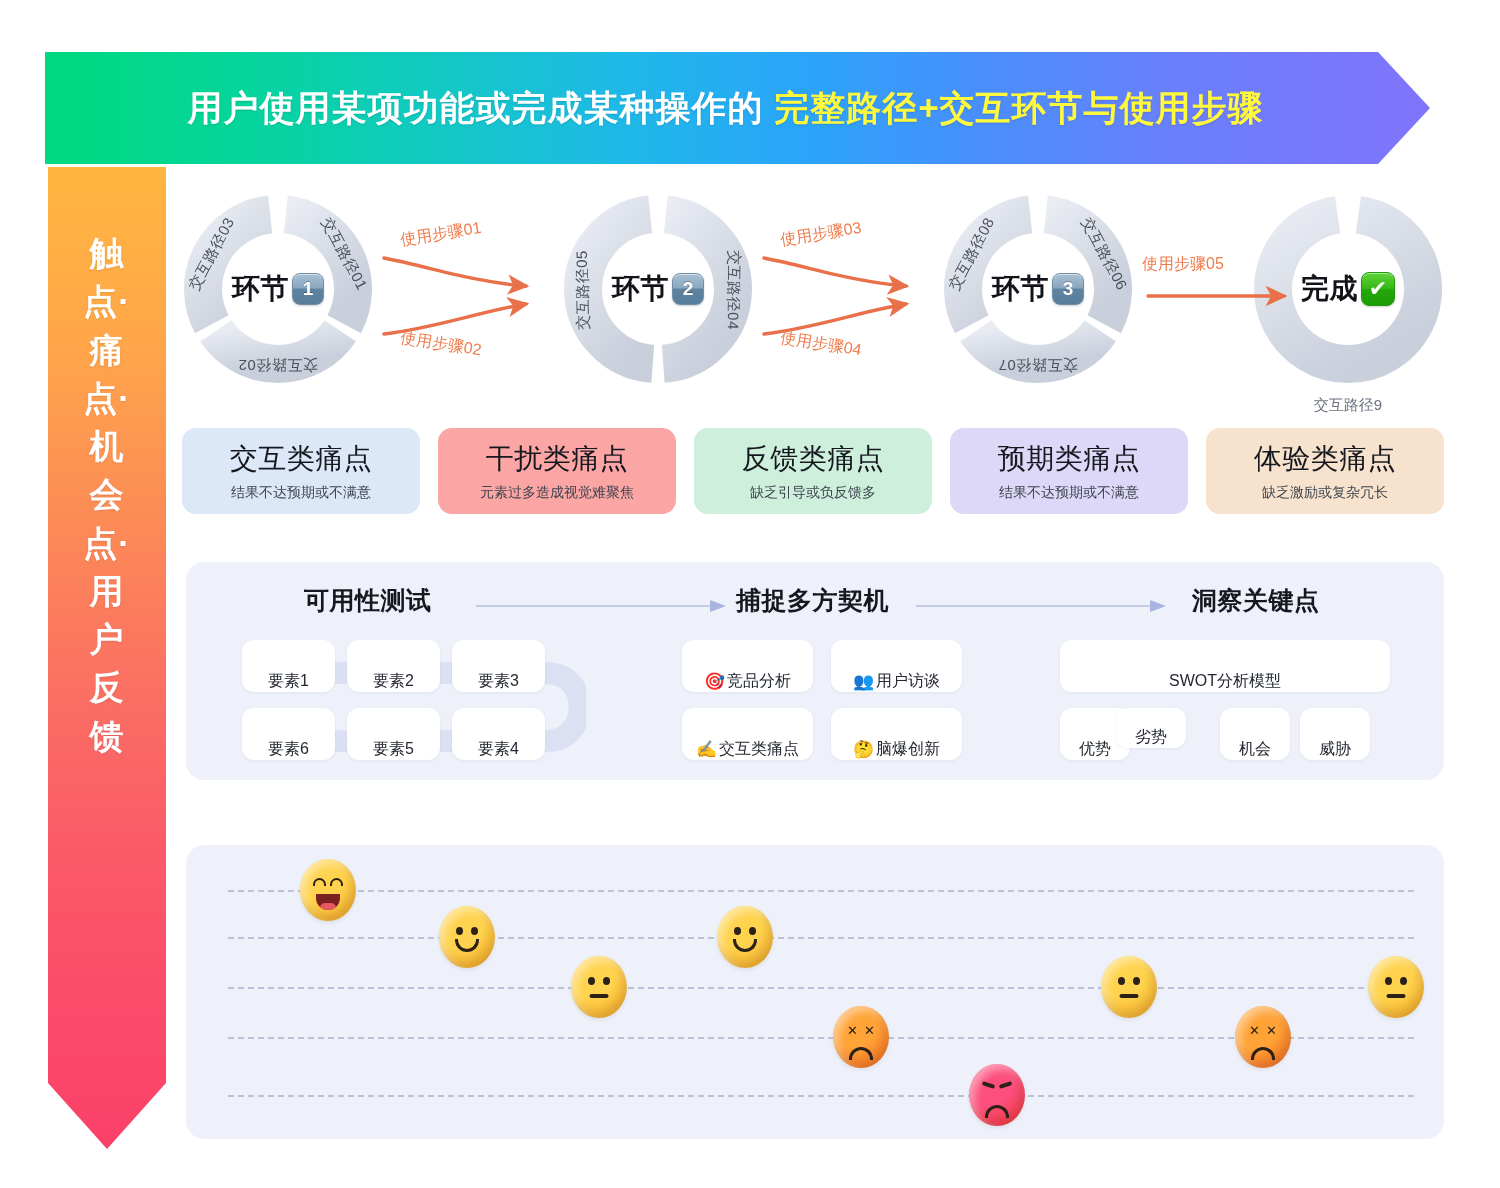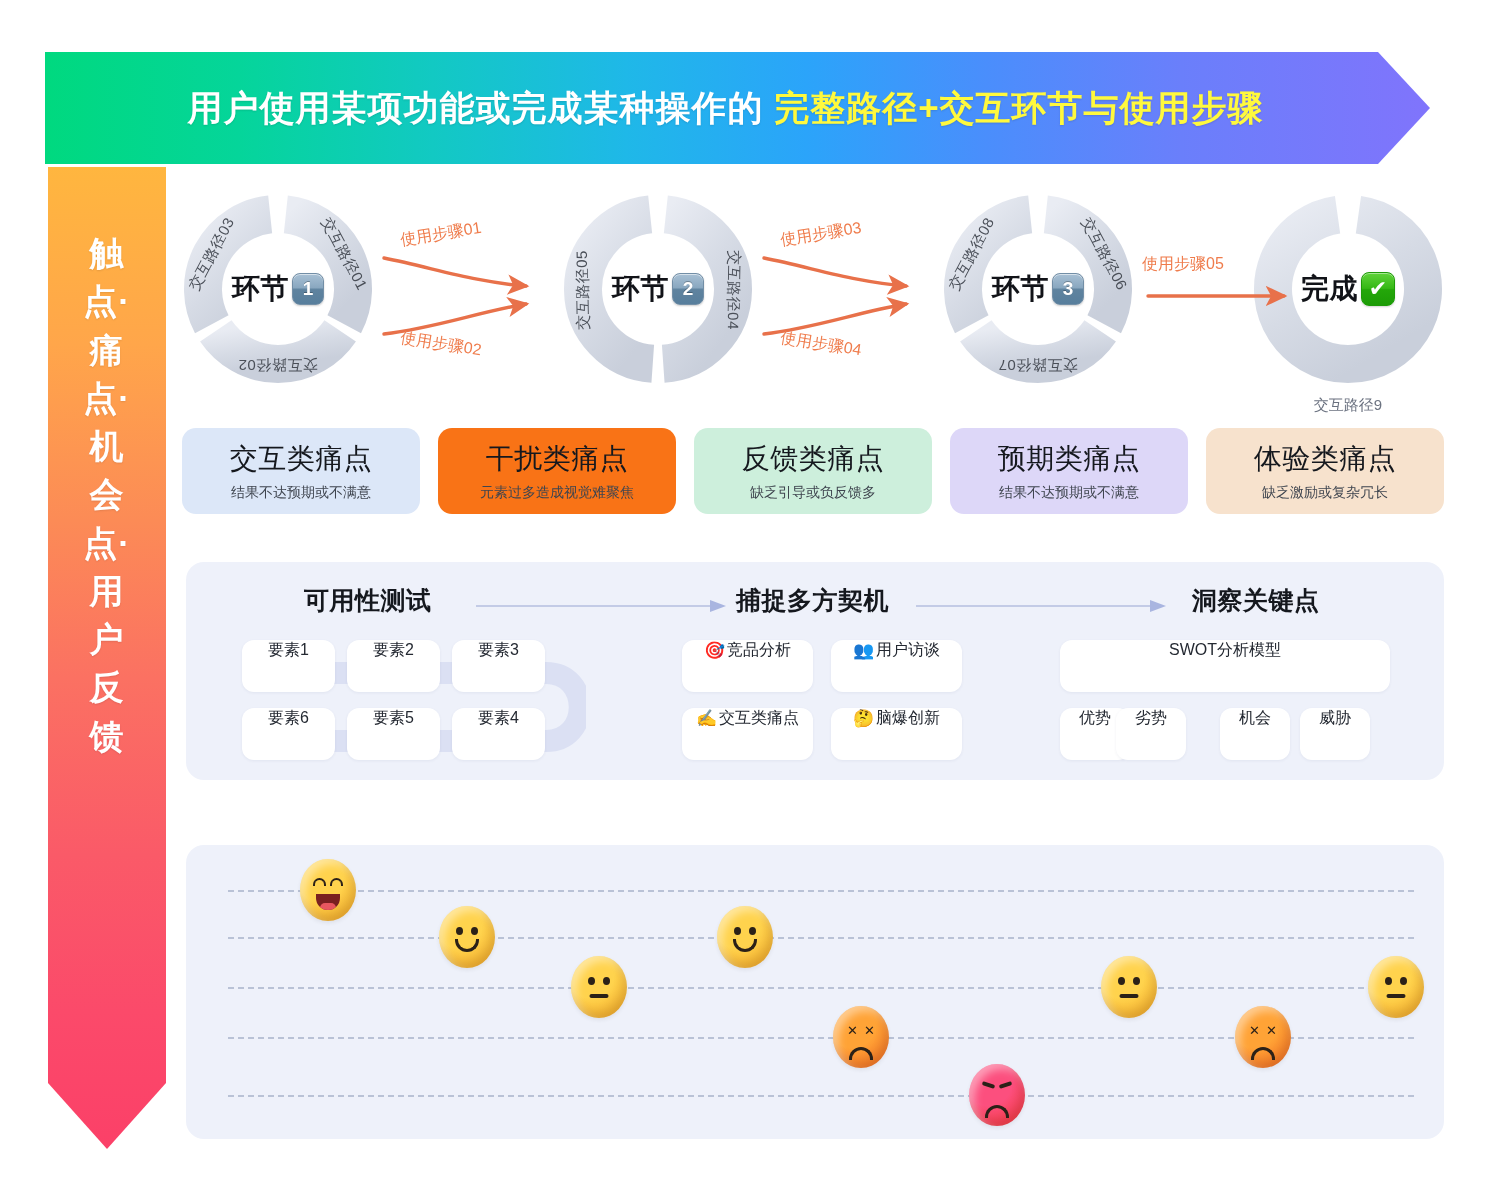--- a/index.html
+++ b/index.html
@@ -135,21 +135,21 @@
   }
   .head-arrow .tip {
     position: absolute; right: 0; top: 0;
     width: 0; height: 0;
     border-left: 16px solid #a9b5e0;
     border-top: 6px solid transparent;
     border-bottom: 6px solid transparent;
   }
   .chip {
     position: absolute; background: #ffffff; border-radius: 12px;
-    display: flex; align-items: flex-start; justify-content: center;
+    display: flex; align-items: flex-end; justify-content: center;
     font-size: 16px; color: #242932;
     box-shadow: 0 1px 3px rgba(60,70,110,.07);
     white-space: nowrap;
   }
   .chip .emo { font-size: 17px; margin-right: 2px; }
   .uturn { position: absolute; }
 
   
   .feedback {
     position: absolute; left: 186px; top: 845px;
@@ -347,21 +347,21 @@
           </defs>
           <path d="M 14 110 L 150 110" stroke="#e8714a" stroke-width="3.4" fill="none" stroke-linecap="round" marker-end="url(#ah2)"></path>
         </svg><div class="conn-label" style="left: 8px; top: 68px; transform: rotate(0deg);">使用步骤05</div></div>
     </div>
 
   <div class="pains" id="pains">
       <div class="pain-card" style="background: rgb(220, 231, 248);">
         <div class="pain-title">交互类痛点</div>
         <div class="pain-desc">结果不达预期或不满意</div>
       </div>
-      <div class="pain-card" style="background: #f97316;">
+      <div class="pain-card" style="background: #fca5a5;">
         <div class="pain-title">干扰类痛点</div>
         <div class="pain-desc">元素过多造成视觉难聚焦</div>
       </div>
       <div class="pain-card" style="background: rgb(205, 239, 220);">
         <div class="pain-title">反馈类痛点</div>
         <div class="pain-desc">缺乏引导或负反馈多</div>
       </div>
       <div class="pain-card" style="background: rgb(221, 215, 248);">
         <div class="pain-title">预期类痛点</div>
         <div class="pain-desc">结果不达预期或不满意</div>
@@ -423,21 +423,21 @@
         <div class="chip" style="left: 645px; top: 146px; width: 131px; height: 52px;">
           <span class="emo">🤔</span>
           <span>脑爆创新</span>
         </div>
         <div class="chip" style="left: 874px; top: 78px; width: 330px; height: 52px;">
           <span>SWOT分析模型</span>
         </div>
         <div class="chip" style="left: 874px; top: 146px; width: 70px; height: 52px;">
           <span>优势</span>
         </div>
-        <div class="chip" style="left: 930px; top: 146px; width: 70px; height: 52px;">
+        <div class="chip" style="left: 930px; top: 146px; width: 70px; height: 40px;">
           <span>劣势</span>
         </div>
         <div class="chip" style="left: 1034px; top: 146px; width: 70px; height: 52px;">
           <span>机会</span>
         </div>
         <div class="chip" style="left: 1114px; top: 146px; width: 70px; height: 52px;">
           <span>威胁</span>
         </div>
       </div>
   </div>

